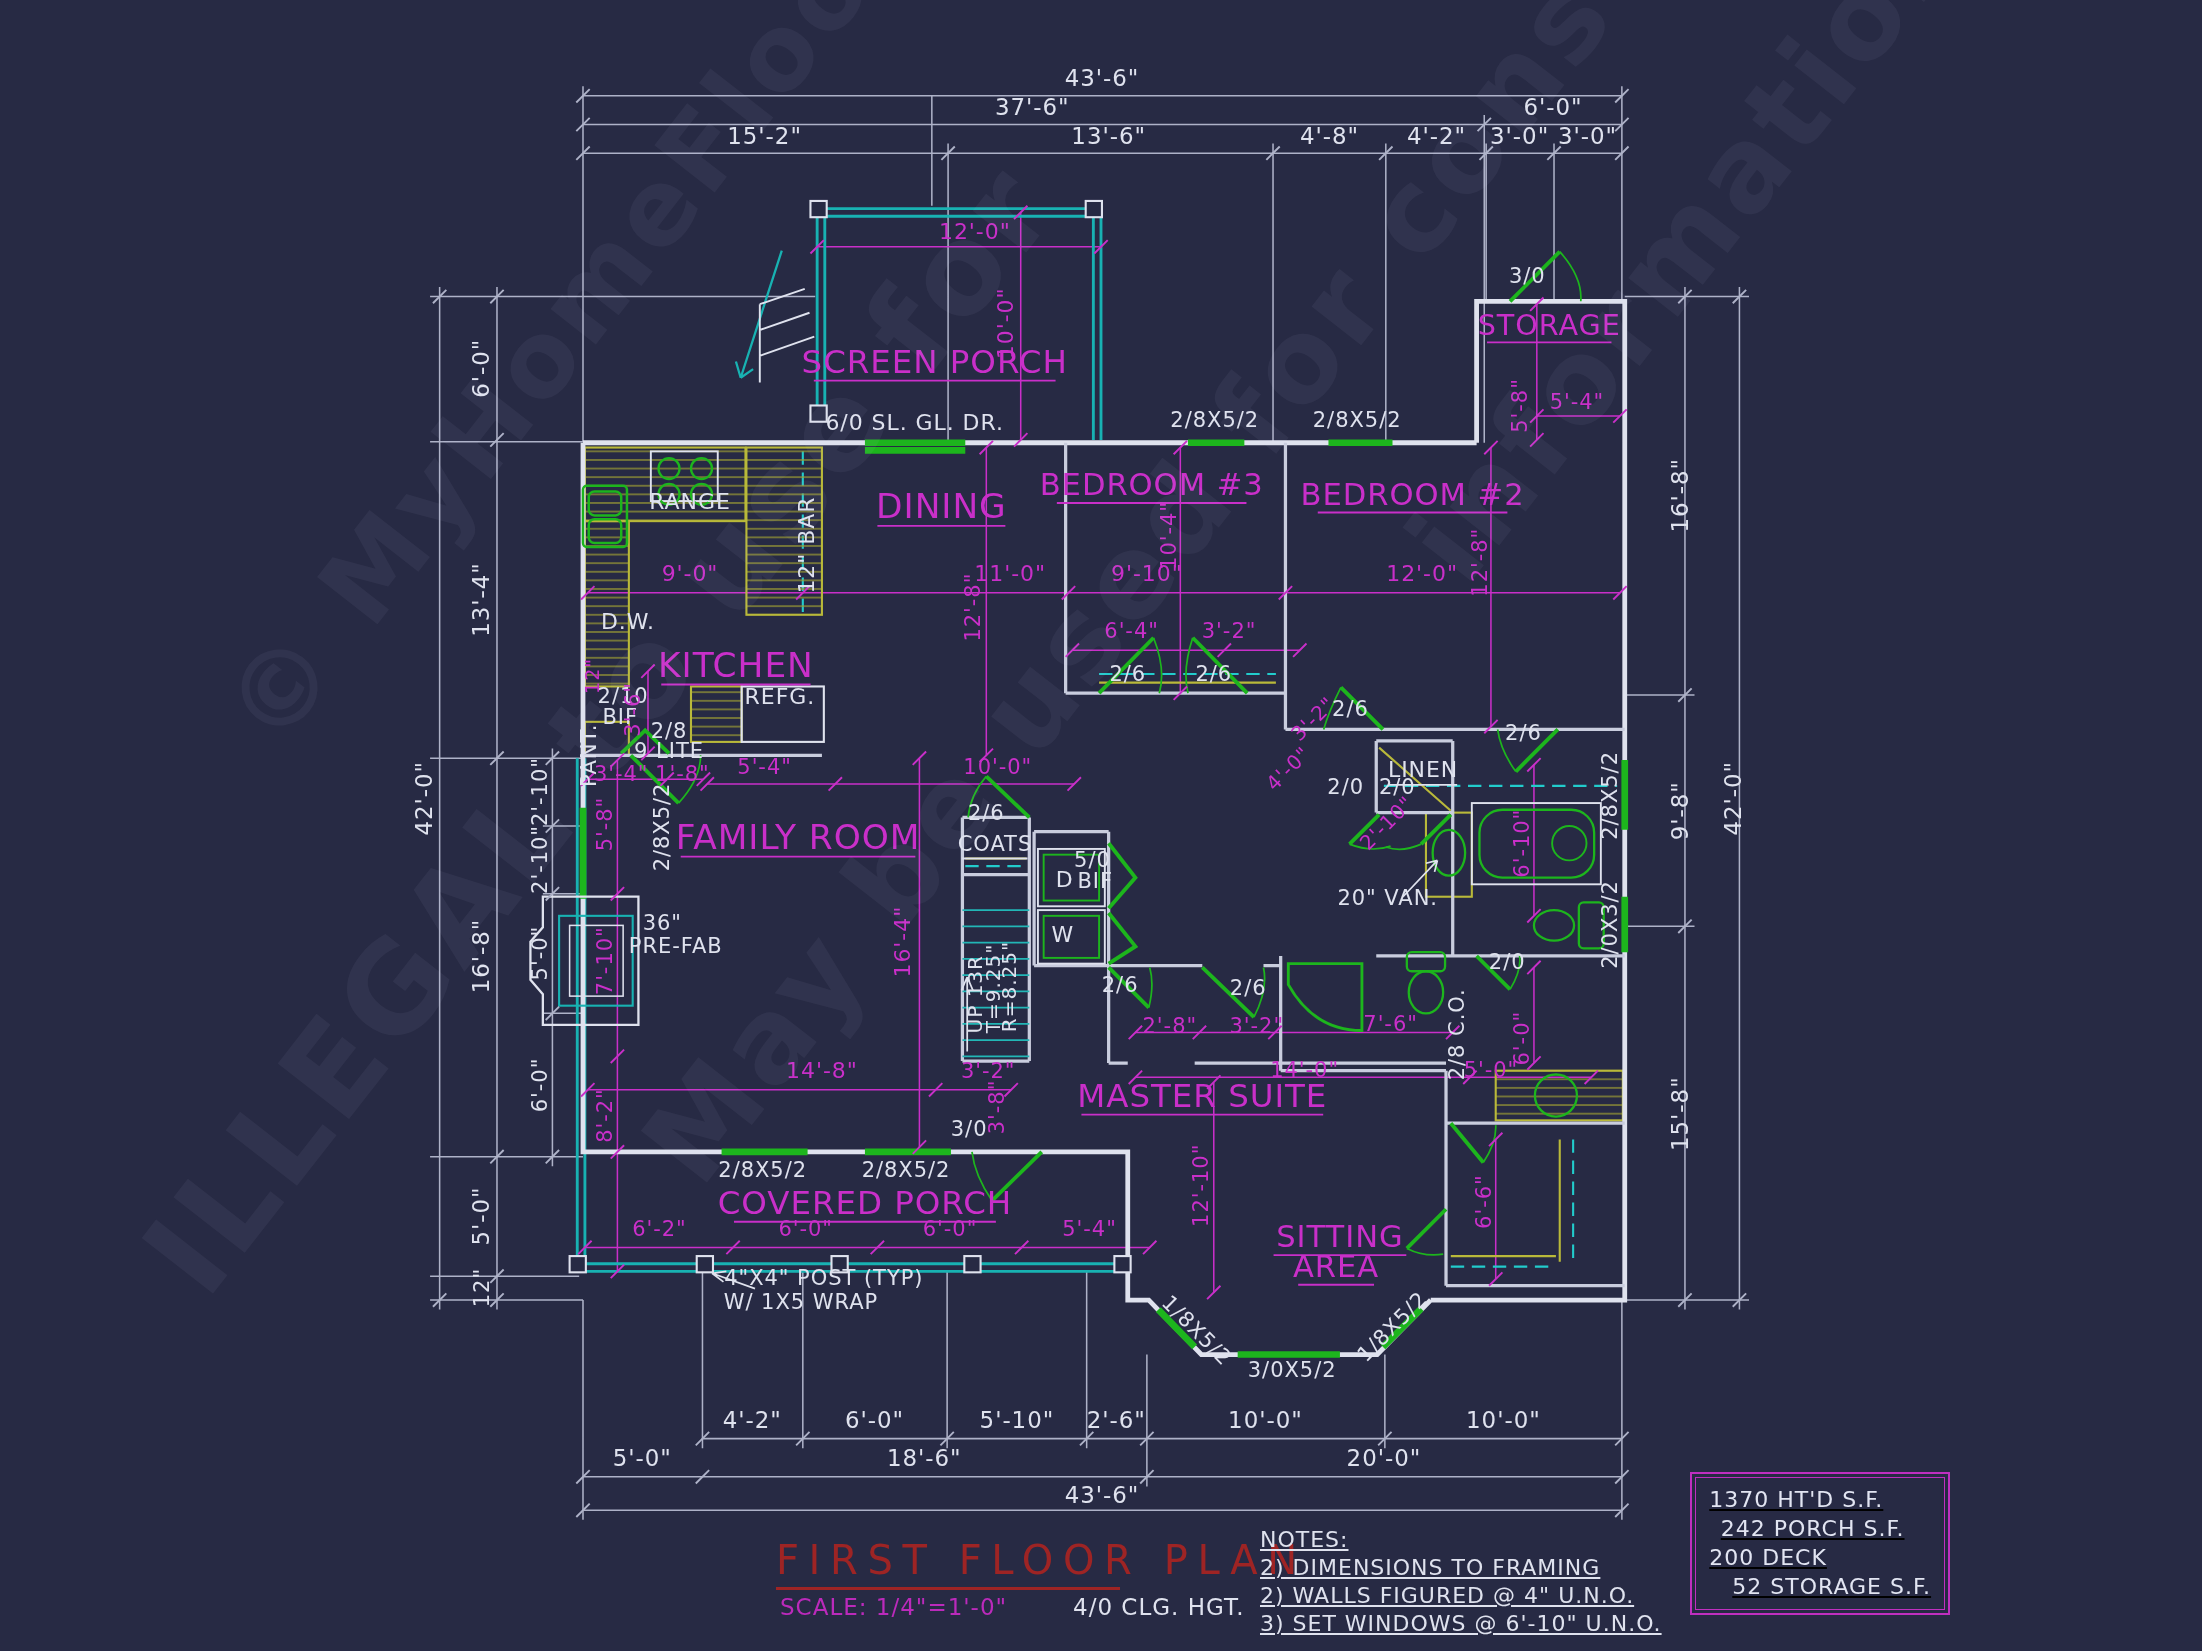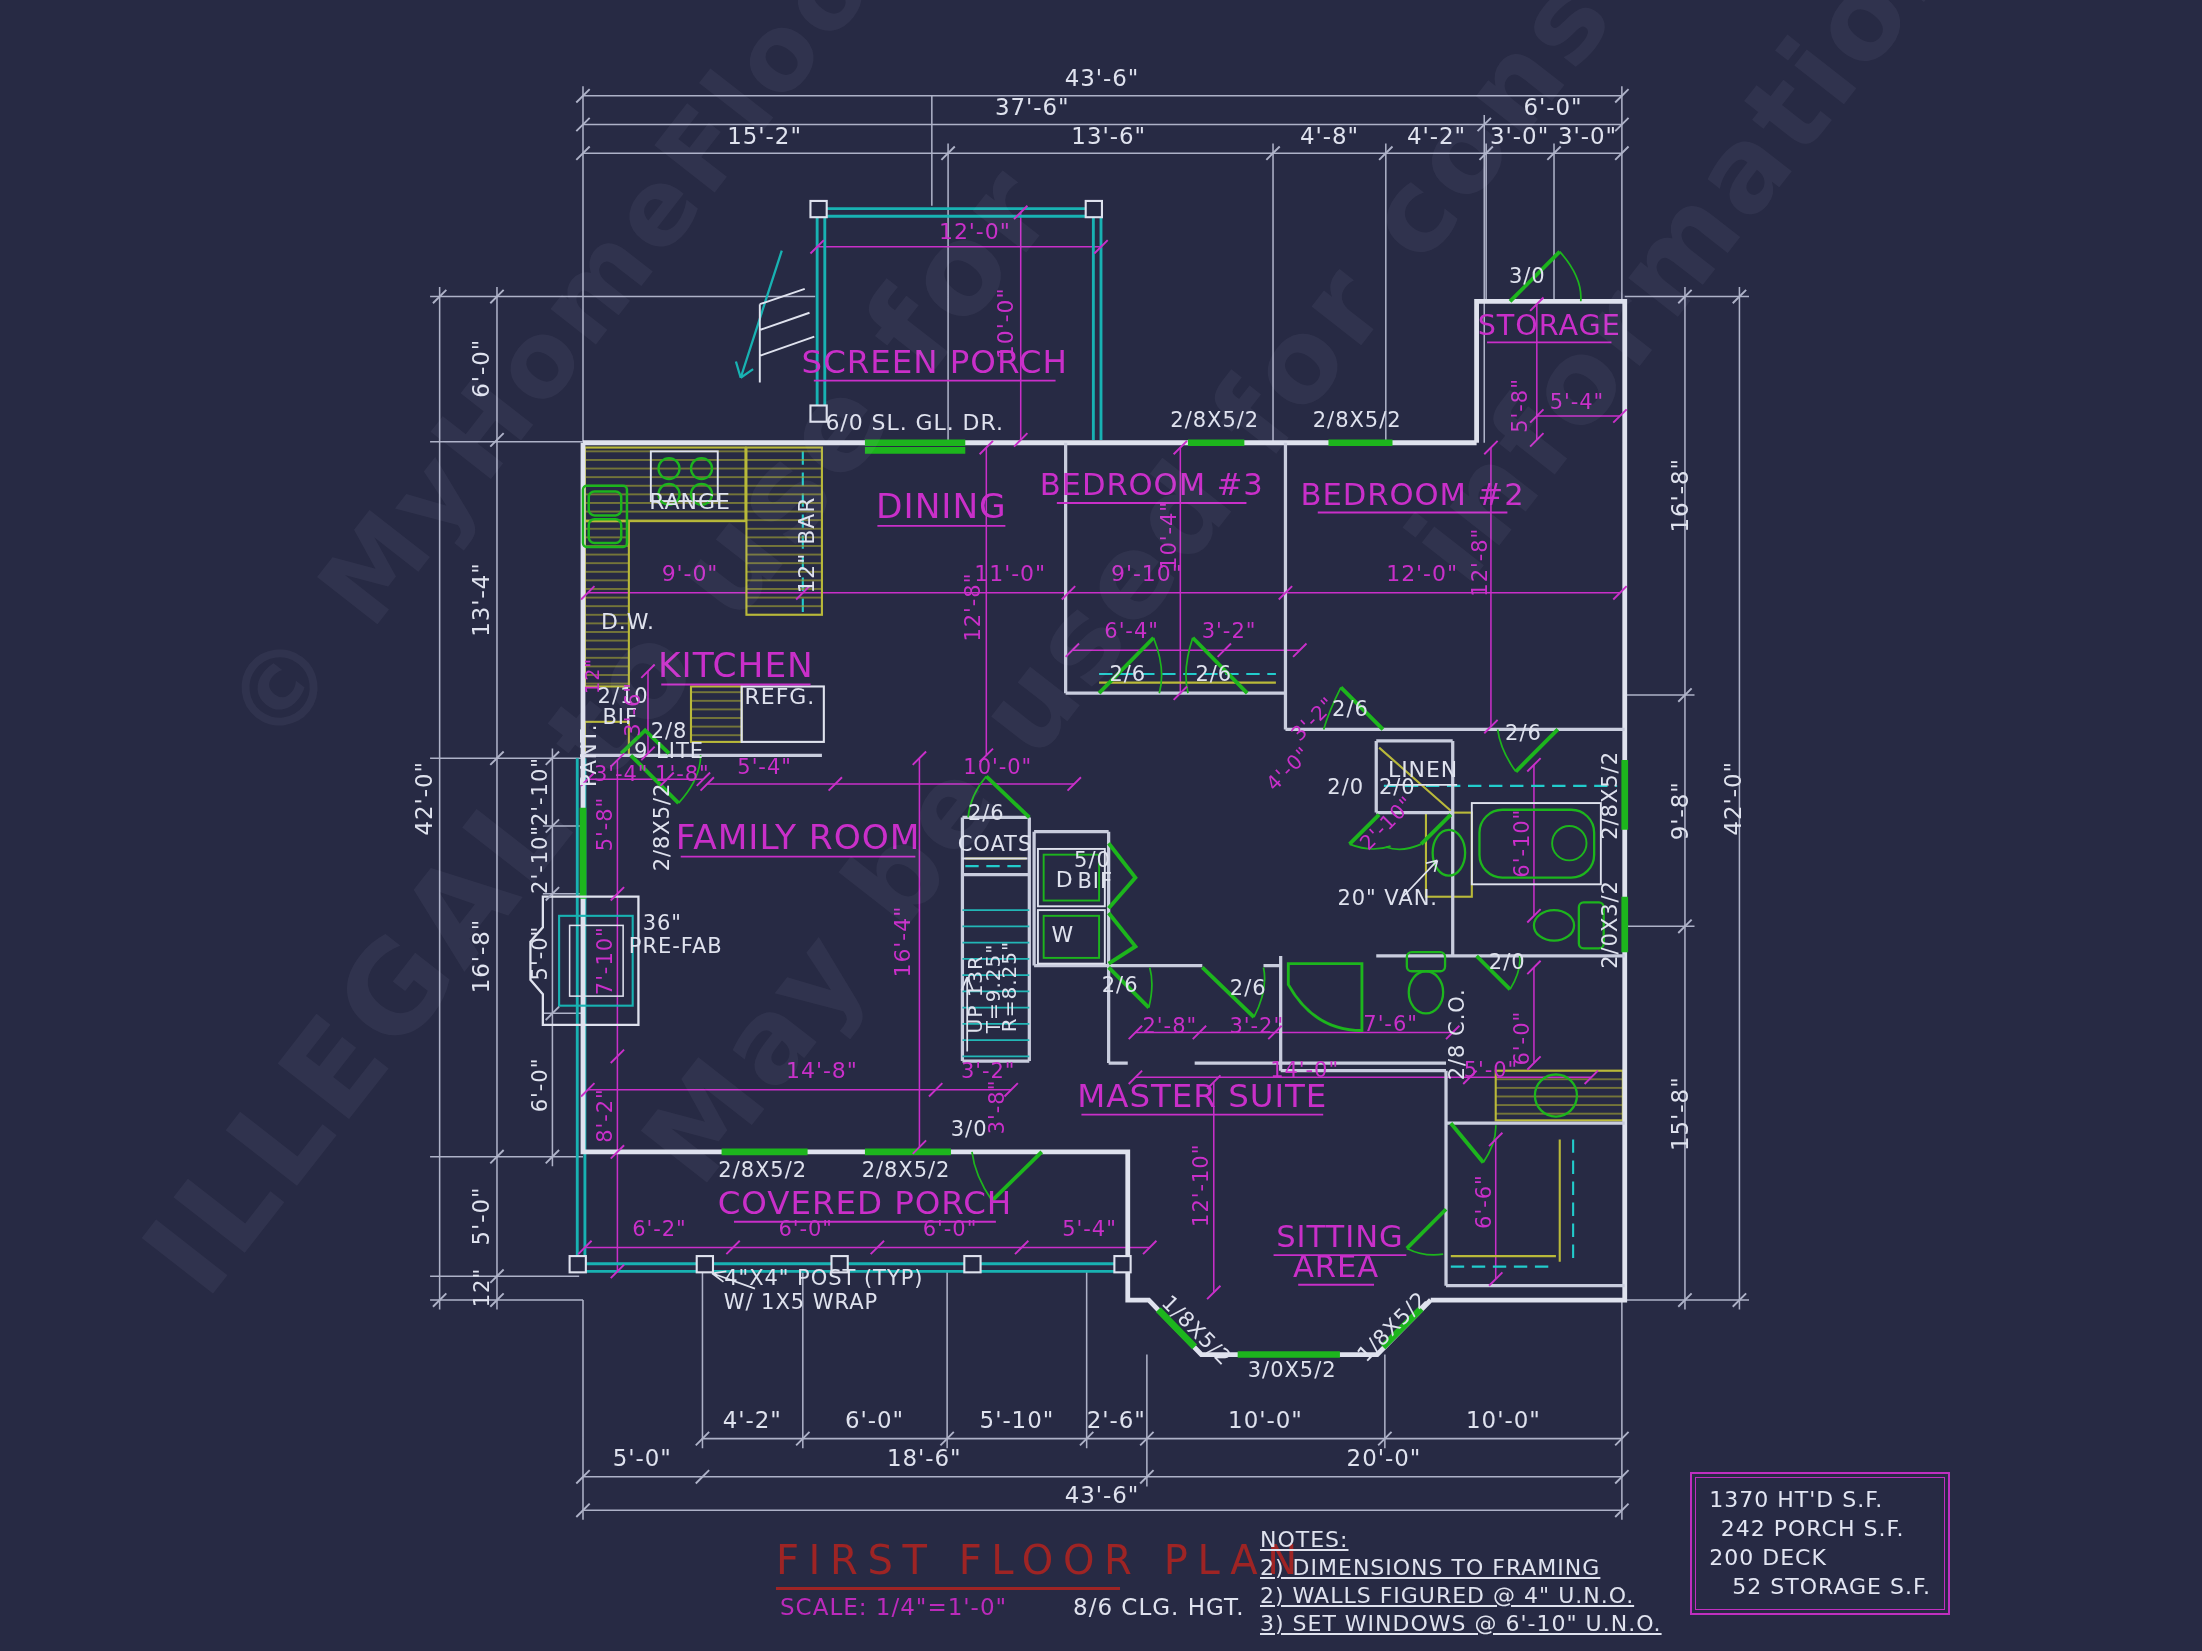--- a/index.html
+++ b/index.html
@@ -7,21 +7,21 @@
         font-family:"DejaVu Sans",sans-serif;}
   svg text{font-family:"DejaVu Sans",sans-serif;}
   .wm{position:absolute;color:rgba(215,222,255,0.055);font-weight:bold;white-space:nowrap;
       transform-origin:left center;letter-spacing:5.7px;pointer-events:none;}
   .title-block{position:absolute;left:776px;top:1537px;width:344px;text-align:center;}
   .title-main{color:#9e2424;font-size:40px;letter-spacing:9.6px;border-bottom:3.8px solid #9e2424;
               padding-bottom:3.8px;white-space:nowrap;}
   .title-scale{position:absolute;left:780px;top:1594px;color:#bb2abb;font-size:23px;letter-spacing:1px;white-space:nowrap;}
   .title-clg{position:absolute;left:1073px;top:1594px;color:#dfe2ee;font-size:23px;letter-spacing:1px;white-space:nowrap;}
   .notes{position:absolute;left:1260px;top:1526px;color:#dfe2ee;font-size:22px;line-height:28px;letter-spacing:1px;text-decoration:underline;}
-  .sfbox{position:absolute;left:1690px;top:1472px;border:2.9px solid #c02fc0;padding:2.9px;}
+  .sfbox{position:absolute;left:1690px;top:1472px;border:2.9px solid #c02fc0;padding:2.9px;text-decoration:underline;}
   .sfbox-inner{border:1.9px solid #c02fc0;padding:7.6px 13.4px;color:#e2e5f2;font-size:22px;line-height:29px;
                letter-spacing:1px;white-space:nowrap;}
 </style>
 </head>
 <body>
 
 <div class="page">
 
 <svg id="plan-svg" width="2202" height="1652" viewBox="0 0 2304 1728" style="position:absolute;left:0;top:0;">
   <defs>
@@ -629,21 +629,21 @@
 
 <div class="wm" style="left:249px;top:669px;transform:rotate(-52deg);font-size:105px;">© MyHomeFloorPlans.com</div>
 <div class="wm" style="left:172px;top:1204px;transform:rotate(-52deg);font-size:124px;">ILLEGAL to use for</div>
 <div class="wm" style="left:669px;top:1099px;transform:rotate(-52deg);font-size:115px;">May be used for constructions</div>
 <div class="wm" style="left:1434px;top:497px;transform:rotate(-52deg);font-size:115px;">informations</div>
 
 <div class="title-block">
   <div class="title-main">FIRST FLOOR PLAN</div>
 </div>
 <div class="title-scale">SCALE: 1/4"=1'-0"</div>
-<div class="title-clg">8/6 CLG. HGT.</div>
+<div class="title-clg">4/0 CLG. HGT.</div>
 
 <div class="notes">
   <div>NOTES:</div>
   <div>2)  DIMENSIONS TO FRAMING</div>
   <div>2) WALLS FIGURED @ 4" U.N.O.</div>
   <div>3) SET WINDOWS @ 6'-10" U.N.O.</div>
 </div>
 
 <div class="sfbox">
   <div class="sfbox-inner">

